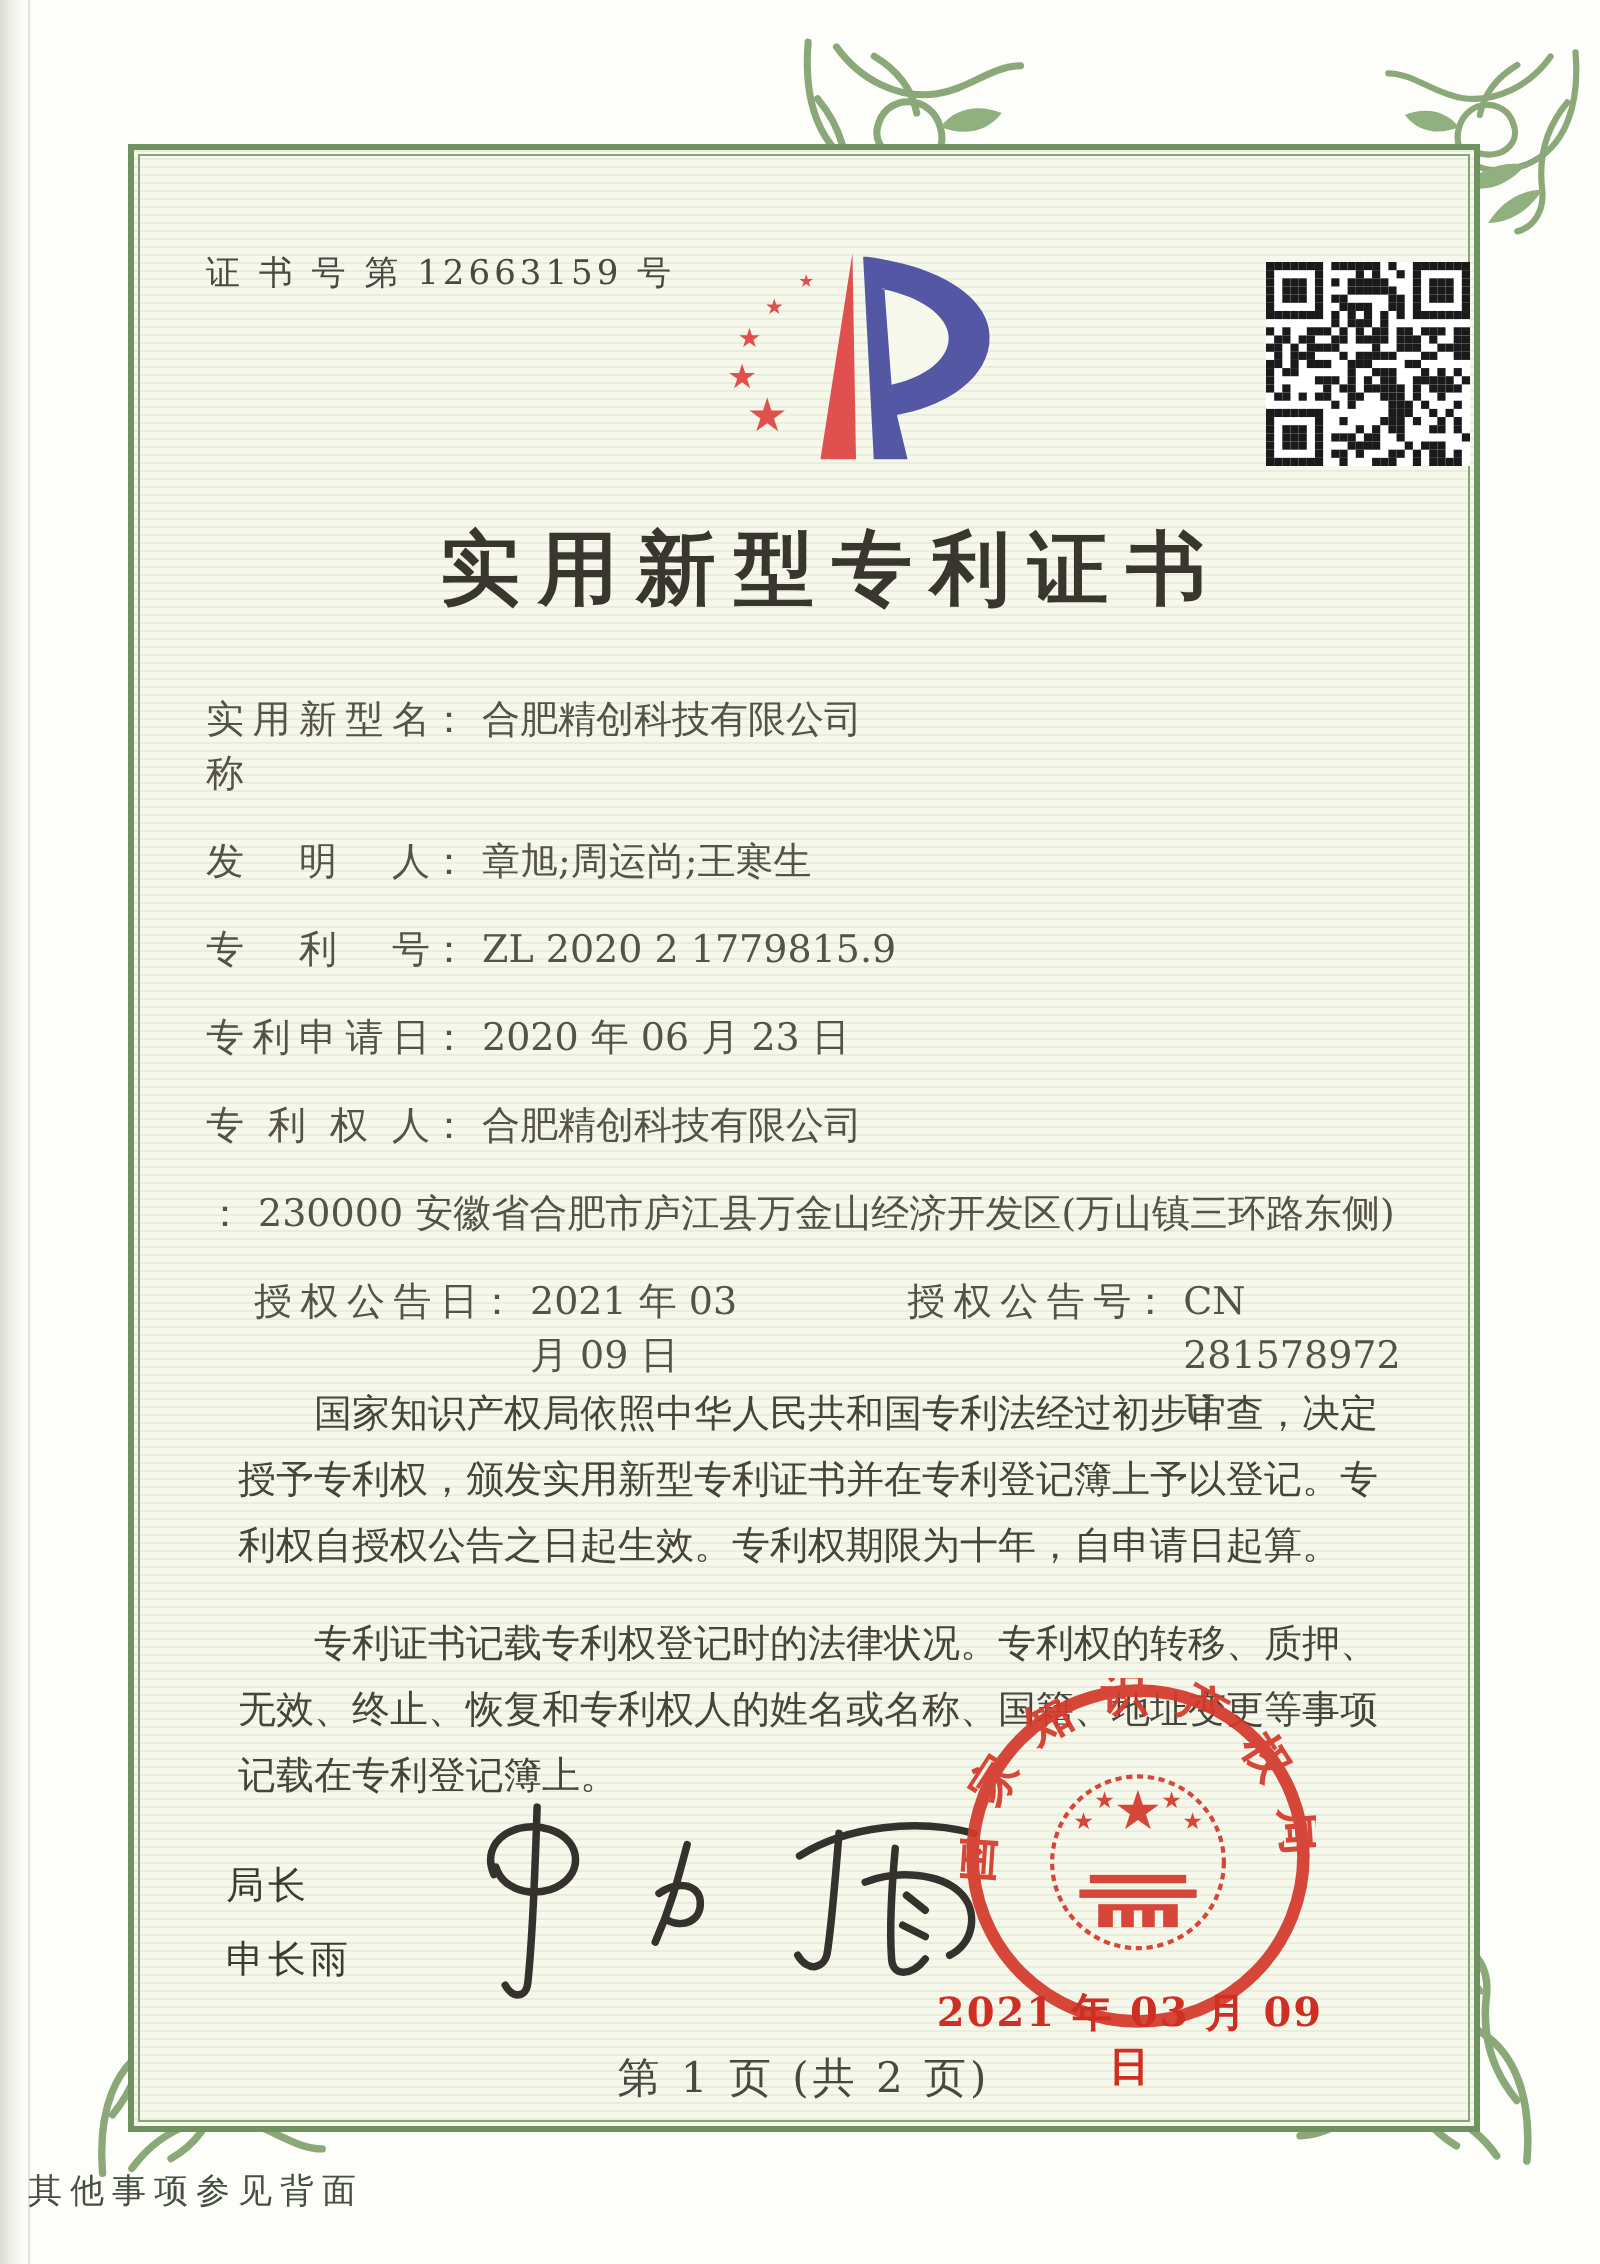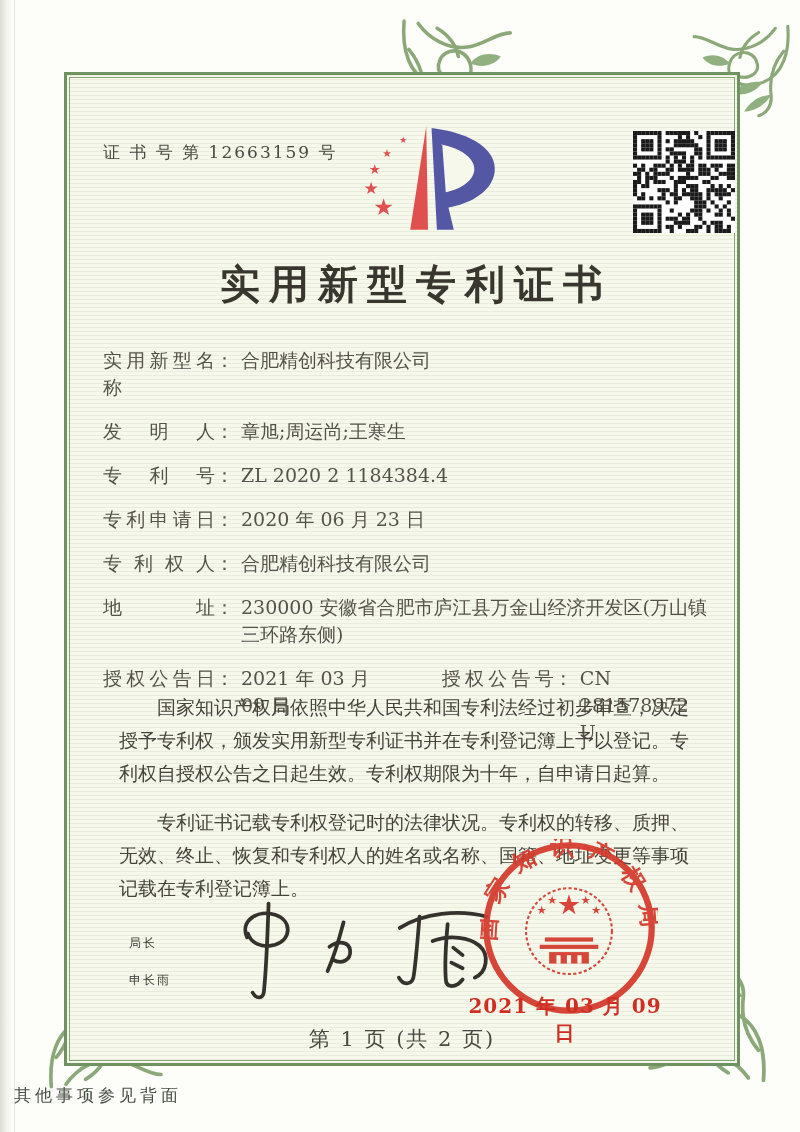--- a/index.html
+++ b/index.html
@@ -10,41 +10,41 @@
   .scan-edge-line{position:absolute;left:14px;top:0;bottom:0;width:1px;background:#cfd5c7;opacity:.6;}
 
   
   .frame{position:absolute;left:64px;top:72px;width:670px;height:988px;
         border:3px solid #6e9360;
         background:
           repeating-linear-gradient(180deg, rgba(134,156,104,0.12) 0 1px, rgba(0,0,0,0) 1px 4px),
           #f7f8ec;}
   .frame::before{content:"";position:absolute;inset:2px;border:1px solid #86a878;pointer-events:none;}
 
-  .cert-number{position:absolute;left:36px;top:66px;font-size:17px;letter-spacing:2px;color:#4a4842;}
+  .cert-number{position:absolute;left:36px;top:50px;font-size:17px;letter-spacing:2px;color:#4a4842;}
 
   .logo{position:absolute;left:281px;top:40px;width:160px;height:128px;}
   .qr{position:absolute;left:566px;top:56px;width:102px;height:102px;}
 
   .title{position:absolute;left:0;top:168px;width:100%;margin:14px;text-align:center;
         font-size:40px;font-weight:600;letter-spacing:9px;color:#38362f;}
 
   .fields{position:absolute;left:36px;top:272px;right:30px;font-size:19px;line-height:27px;color:#55524a;}
   .field-row{display:flex;margin-bottom:17px;}
   .f-label{display:inline-block;width:112px;min-width:112px;text-align:justify;text-align-last:justify;}
   .f-colon{margin-right:7px;}
   .f-value{flex:1;}
   .row-double{display:flex;}
-  .f-group{display:flex;}
+  .f-group{display:flex;margin-left:24px;}
   .f-group.second{margin-left:60px;}
 
   .paragraphs{position:absolute;left:36px;top:600px;right:26px;font-size:19px;line-height:33px;color:#46443b;}
   .paragraphs p{margin:16px;text-indent:2em;}
 
-  .sig-labels{position:absolute;left:46px;top:850px;font-size:12px;line-height:37px;color:#3c3a35;letter-spacing:2px;margin-left:16px;}
+  .sig-labels{position:absolute;left:46px;top:850px;font-size:19px;line-height:37px;color:#3c3a35;letter-spacing:2px;}
   .signature{position:absolute;left:150px;top:812px;width:300px;height:125px;}
 
   .seal{position:absolute;left:413px;top:764px;width:178px;height:178px;opacity:.93;}
   .seal-date{position:absolute;left:398px;top:918px;width:200px;text-align:center;
         color:#cf2f23;font-size:20px;font-weight:600;letter-spacing:1px;}
 
   .page-info{position:absolute;left:0;bottom:10px;width:100%;text-align:center;
         font-size:21px;letter-spacing:2px;color:#4a4842;}
   .back-note{position:absolute;left:0;top:1084px;width:100%;
         font-size:17px;letter-spacing:4px;color:#474f41;padding-left:14px;}
@@ -446,34 +446,33 @@
           <span class="f-value">合肥精创科技有限公司</span>
       </div>
       <div class="field-row">
         <span class="f-label">发明人</span>
           <span class="f-colon">：</span>
           <span class="f-value">章旭;周运尚;王寒生</span>
       </div>
       <div class="field-row">
         <span class="f-label">专利号</span>
           <span class="f-colon">：</span>
-          <span class="f-value">ZL 2020 2 1184384.4</span>
+          <span class="f-value">ZL 2020 2 1779815.9</span>
       </div>
       <div class="field-row">
         <span class="f-label">专利申请日</span>
           <span class="f-colon">：</span>
           <span class="f-value">2020 年 06 月 23 日</span>
       </div>
       <div class="field-row">
         <span class="f-label">专利权人</span>
           <span class="f-colon">：</span>
           <span class="f-value">合肥精创科技有限公司</span>
       </div>
       <div class="field-row">
-        <span class="f-label">地址</span>
           <span class="f-colon">：</span>
           <span class="f-value">230000 安徽省合肥市庐江县万金山经济开发区(万山镇三环路东侧)</span>
       </div>
       <div class="field-row row-double">
         <span class="f-group">
           <span class="f-label">授权公告日</span>
             <span class="f-colon">：</span>
             <span>2021 年 03 月 09 日</span>
         </span>
         <span class="f-group second">

